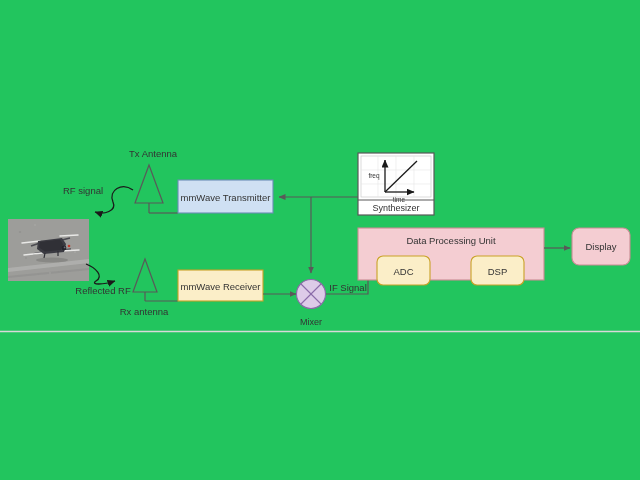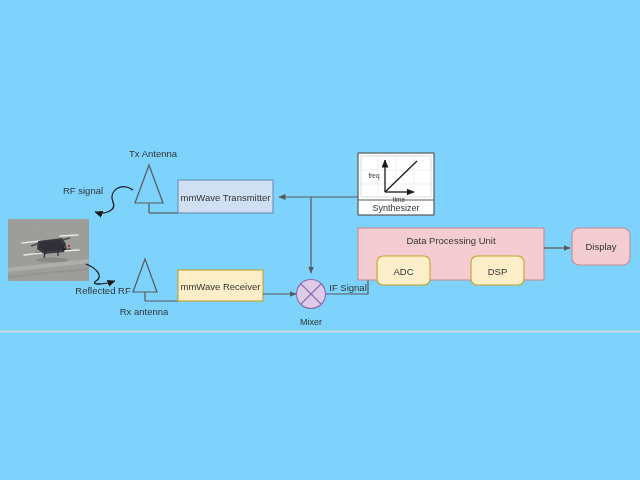--- a/index.html
+++ b/index.html
@@ -13,21 +13,21 @@
     height: 480px;
     position: relative;
     overflow: hidden;
     font-family: "Liberation Sans", sans-serif;
   }
   #canvas-root {
     position: absolute;
     left: 0; top: 0;
     width: 640px;
     height: 480px;
-    background: #7dd3fc;
+    background: #22c55e;
   }
   #diagram-svg {
     position: absolute;
     left: 0; top: 0;
     width: 640px;
     height: 480px;
     display: block;
   }
   .blk-label {
     font-family: "Liberation Sans", sans-serif;

